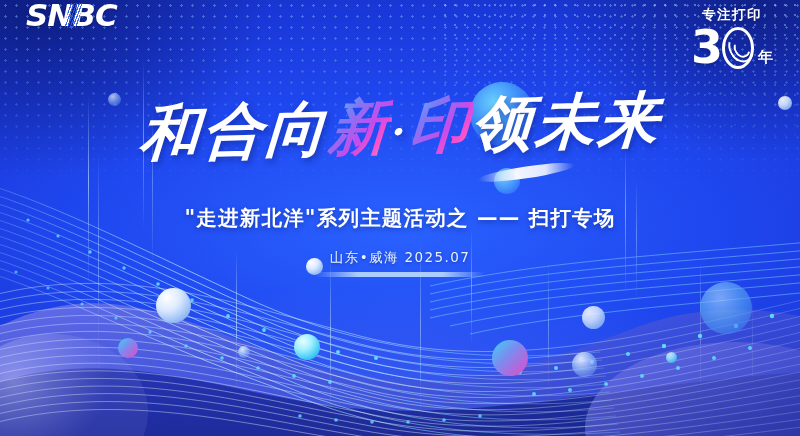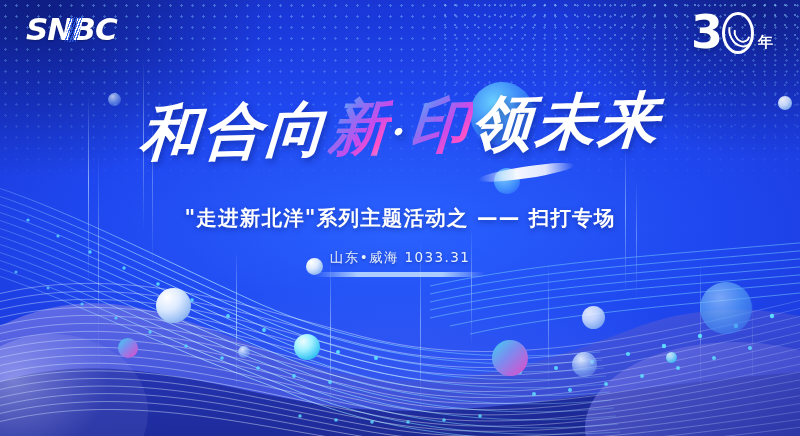--- a/index.html
+++ b/index.html
@@ -80,21 +80,21 @@
   }
   .sp-blue{
     background:radial-gradient(circle at 38% 30%, #a9d8ff 0%, #5aa8f5 45%, #2a63e8 100%);
   }
   .sp-dim{
     background:radial-gradient(circle at 36% 28%, rgba(235,245,255,.9) 0%, rgba(150,190,250,.65) 50%, rgba(70,110,220,.25) 100%);
   }
 
   
   .logo{
-    position:absolute; left:26px; top:14px;
+    position:absolute; left:26px; top:0;
     display:flex; align-items:center; gap:12px;
   }
   .logo-mark{
     font-size:31px; line-height:1;
     font-weight:800; font-style:italic;
     letter-spacing:-1px;
     color:#ffffff;
     font-family:"DejaVu Sans","Liberation Sans",sans-serif;
     position:relative;
     text-shadow:0 1px 2px rgba(0,0,0,.25);
@@ -380,20 +380,21 @@
               opacity:.8;"></div>
 
   <div class="logo">
     <div class="logo-mark">
       <span>SNBC</span>
       <span class="stripe"></span>
     </div>
   </div>
 
   <div class="badge">
+    <div class="badge-top">专注打印</div>
     <div class="badge-num">
       <span class="n3">3</span>
       <span class="n0">
           <i></i>
           <i></i>
           <i></i>
         </span>
       <span class="nian">年</span>
     </div>
   </div>
@@ -401,17 +402,17 @@
   <div class="titlewrap">
     <div class="maintitle">
       <span>和合向</span><span class="grad">新</span><span class="dot">·</span><span class="grad">印</span><span>领未来</span>
       <span class="brushline"></span>
     </div>
   </div>
 
   <div class="subtitle">"走进新北洋"系列主题活动之 —— 扫打专场</div>
 
   <div class="dateline">
-    <span>山东•威海  1033.31</span>
+    <span>山东•威海  2025.07</span>
     <span class="rule"></span>
   </div>
 
 </div>
 
 </body></html>

